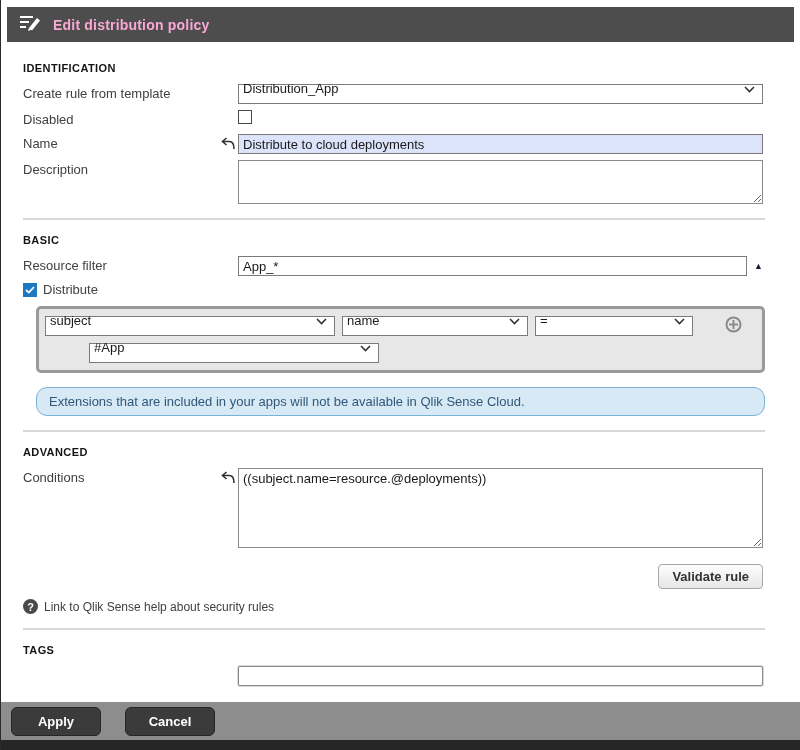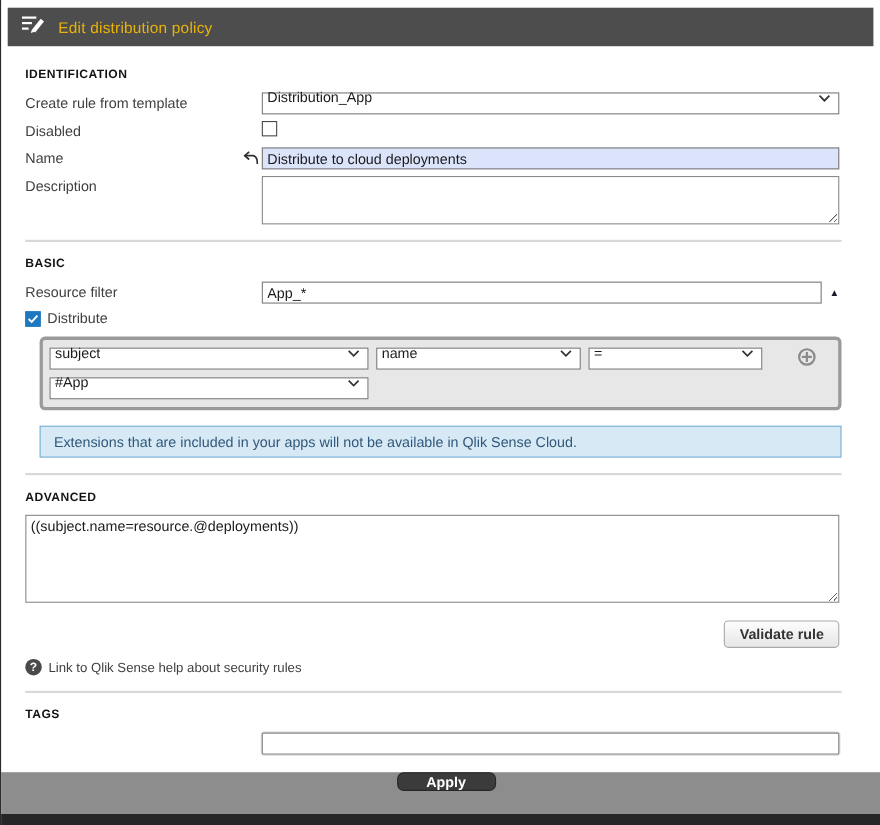--- a/index.html
+++ b/index.html
@@ -14,21 +14,21 @@
   
   .topbar {
     margin:7px 6px 0 6px;
     height:35px;
     background:#4d4d4d;
     display:flex;
     align-items:center;
     padding:0 12px;
     gap:10px;
   }
-  .topbar .title { color:#eab308; font-weight:normal; font-size:14px; letter-spacing:.2px; }
+  .topbar .title { color:#f9a8d4; font-weight:bold; font-size:14px; letter-spacing:.2px; }
   
   .content { padding-top:20px; }
   .sec-heading {
     font-size:11px; font-weight:bold; color:#141414;
     letter-spacing:.4px; margin:0 0 10px 22px;
   }
   .row { display:flex; align-items:flex-start; padding:0 37px 0 22px; margin-bottom:6px;justify-content:flex-end; }
   .lbl {
     flex:0 0 215px; width:215px; font-size:13px; color:#404040;
     padding-top:2px; display:flex; justify-content:space-between; align-items:flex-start;
@@ -61,29 +61,29 @@
   .cb-text { font-size:13px; color:#404040; margin-left:6px; }
   
   .divider { border-top:2px solid #d8d8d8; margin:14px 35px 14px 22px; }
   
   .rule-box {
     margin:4px 35px 14px 35px;
     border:3px solid #9a9a9a; border-radius:5px;
     background:#e7e7e7; padding:7px 6px;
   }
   .rule-row { display:flex; align-items:flex-start; gap:7px; }
-  .rule-row + .rule-row { margin-top:7px; }
+  .rule-row + .rule-row { margin-top:7px;margin-left:44px; }
   .w-subject { width:290px; flex:0 0 290px; }
   .w-name    { width:186px; flex:0 0 186px; }
   .w-op      { width:158px; flex:0 0 158px; }
   .w-val     { width:350px; flex:0 0 350px; }
   .add-btn { margin-left:auto; margin-right:14px; cursor:pointer; display:flex; align-items:center; }
   
   .info-box {
-    margin:0 35px; background:#d6e9f5; border:1px solid #7ab3d4; border-radius:0;
+    margin:0 35px; background:#d6e9f5; border:1px solid #7ab3d4; border-radius:11px;
     padding:6px 12px; font-size:13px; color:#31587a;
   }
   
   .validate-row { display:flex; justify-content:flex-end; padding:10px 37px 0 22px; }
   .btn-validate {
     background:linear-gradient(#fdfdfd,#e6e6e6);
     border:1px solid #a8a8a8; border-radius:4px;
     font-family:"Liberation Sans",sans-serif;
     font-size:13px; font-weight:bold; color:#333;
     padding:4px 13px; cursor:pointer;
@@ -98,21 +98,21 @@
   .help-text { font-size:12px; color:#404040; cursor:pointer; }
   
   .tags-input {
     border:1px solid #8a8a8a; border-radius:2px; height:20px; width:100%;
     font-family:"Liberation Sans",sans-serif; font-size:13px; padding:0 4px;
     box-shadow:0 0 0 1px #d9d9d9;
   }
   
   .footer {
     position:absolute; left:0; right:0; bottom:10px; height:38px;
-    background:#8d8d8d; display:flex; align-items:center; padding-left:10px; gap:24px;flex-direction:column;
+    background:#8d8d8d; display:flex; align-items:center; padding-left:10px; gap:24px;
   }
   .btn-dark {
     background:#3b3b3b; border:1px solid #262626; border-radius:6px;
     color:#fff; font-family:"Liberation Sans",sans-serif; font-size:13px; font-weight:bold;
     height:29px; min-width:90px; padding:0 18px; cursor:pointer;
   }
   .bottom-strip { position:absolute; left:0; right:0; bottom:0; height:10px; background:#262626; }
   
   .triangle-up { font-size:9px; color:#1a1a2e; margin-left:7px; cursor:pointer; line-height:20px; }
 </style>
@@ -248,20 +248,29 @@
     </div>
   </div>
 
   <div class="info-box">Extensions that are included in your apps will not be available in Qlik Sense Cloud.</div>
 
   <div class="divider"></div>
 
   <div class="sec-heading">ADVANCED</div>
 
   <div class="row">
+    <div class="lbl">
+      <span>Conditions</span>
+      <span class="undo">
+        <svg width="14" height="13" viewBox="0 0 14 13">
+          <path d="M5.5 1 L1.5 4.5 L5.5 8" fill="none" stroke="#333" stroke-width="1.6"></path>
+          <path d="M1.5 4.5 H8.5 C11.8 4.5 13 7.2 13 12" fill="none" stroke="#333" stroke-width="1.6"></path>
+        </svg>
+      </span>
+    </div>
     <div class="field">
       <textarea class="ta ta-cond" style="">((subject.name=resource.@deployments))</textarea>
     </div>
   </div>
 
   <div class="validate-row">
     <button class="btn-validate">Validate rule</button>
   </div>
 
   <div class="help-row">

